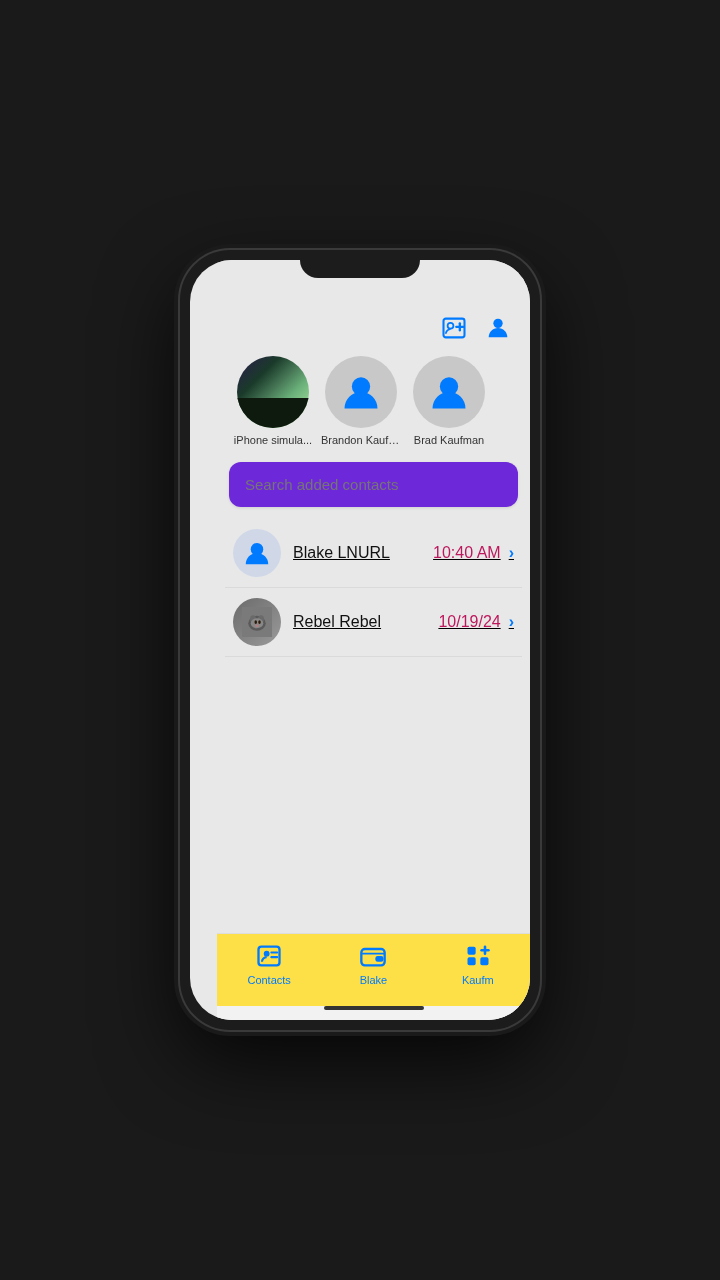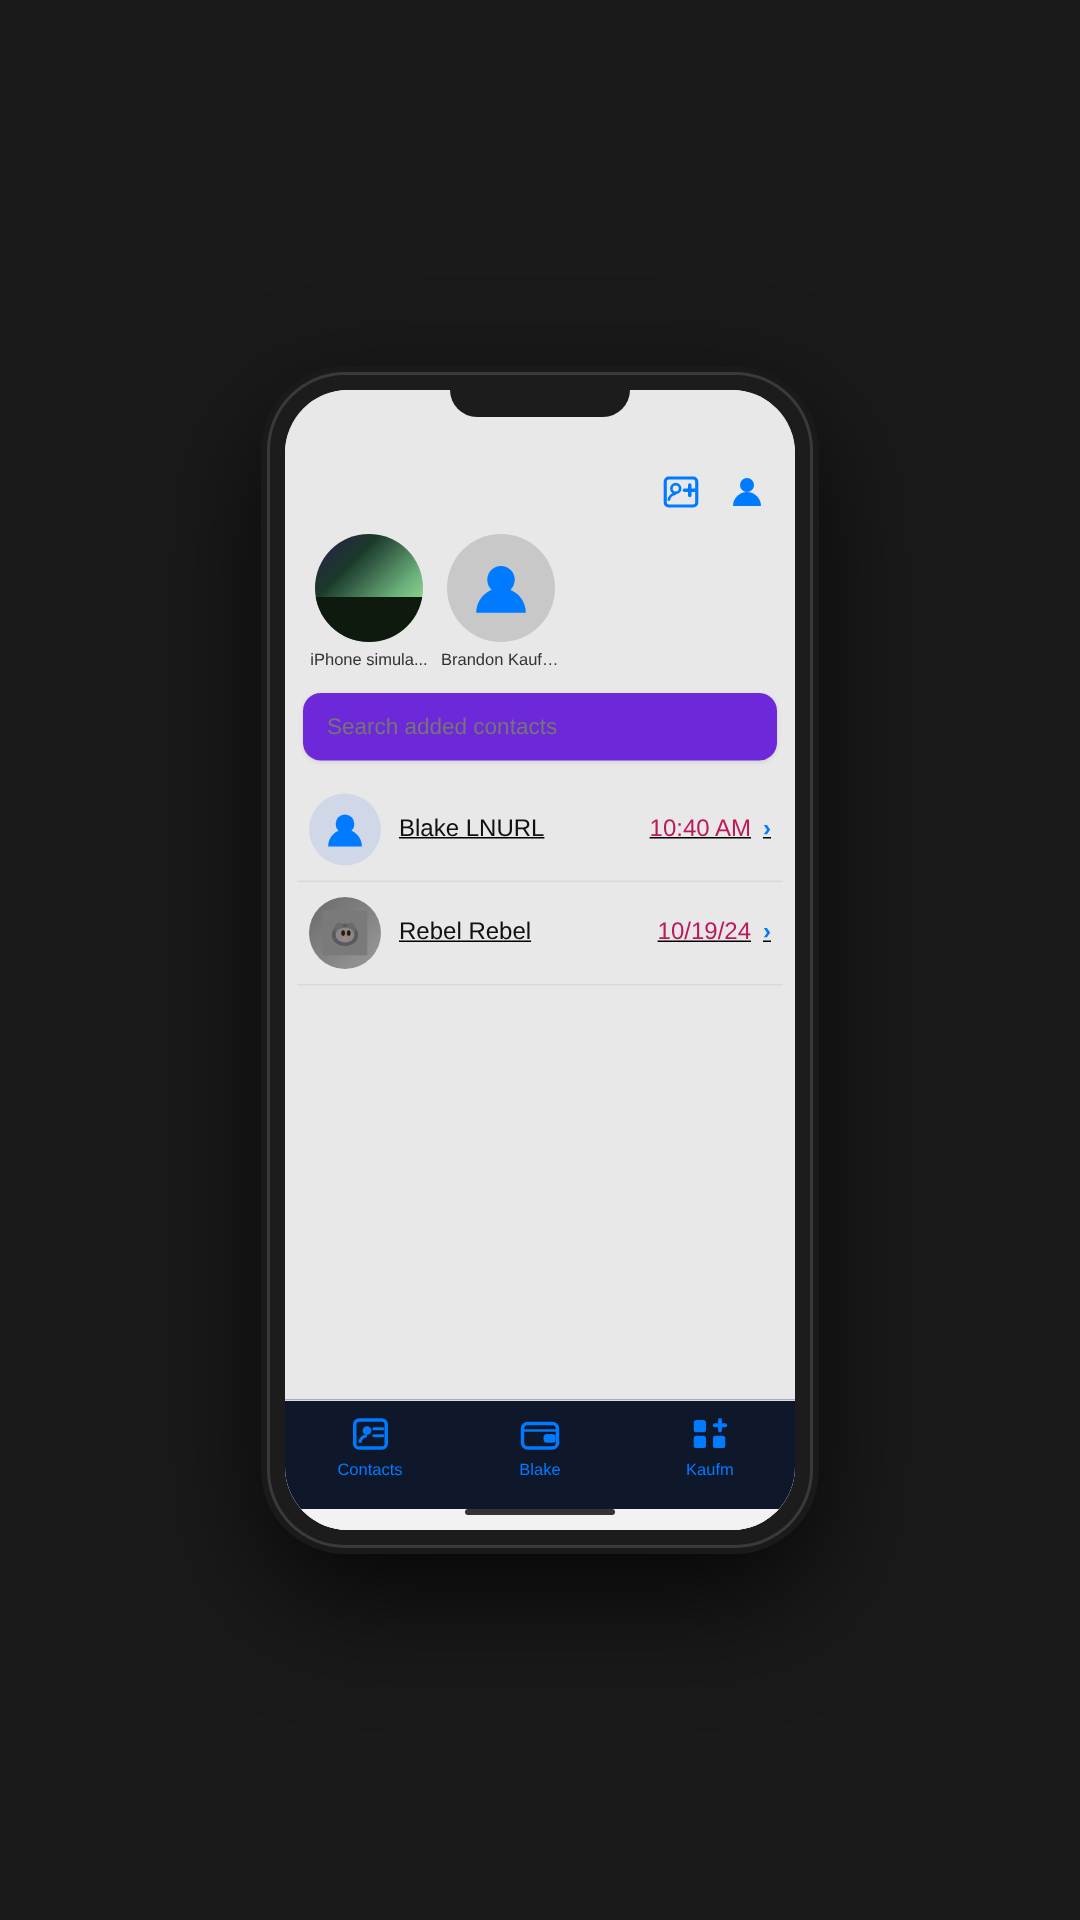--- a/index.html
+++ b/index.html
@@ -27,20 +27,21 @@
       position: absolute;
       top: 10px;
       left: 10px;
       right: 10px;
       bottom: 10px;
       background: #e8e8e8;
       border-radius: 42px;
       overflow: hidden;
       display: flex;
       flex-direction: column;
+      padding-left: 27px;
     }
 
     
     .notch {
       position: absolute;
       top: 0;
       left: 50%;
       transform: translateX(-50%);
       width: 120px;
       height: 28px;
@@ -236,21 +237,21 @@
     }
 
     .chevron-icon {
       color: #007AFF;
       font-size: 16px;
       font-weight: 600;
     }
 
     
     .tab-bar {
-      background: #0f172a;
+      background: #fde047;
       border-top: 1px solid #ddd;
       display: flex;
       flex-direction: row;
       justify-content: space-around;
       align-items: center;
       padding: 8px 0 20px;
       flex-shrink: 0;
     }
 
     .tab-item {
@@ -340,20 +341,29 @@
           <span class="contact-name">iPhone simula...</span>
         </div>
         <div class="contact-item">
           <div class="contact-avatar">
             <svg viewBox="0 0 24 24">
                 <circle cx="12" cy="9" r="5"></circle>
                 <path d="M3 21c0-5 4-9 9-9s9 4 9 9"></path>
               </svg>
           </div>
           <span class="contact-name">Brandon Kaufm...</span>
+        </div>
+        <div class="contact-item">
+          <div class="contact-avatar">
+            <svg viewBox="0 0 24 24">
+                <circle cx="12" cy="9" r="5"></circle>
+                <path d="M3 21c0-5 4-9 9-9s9 4 9 9"></path>
+              </svg>
+          </div>
+          <span class="contact-name">Brad Kaufman</span>
         </div>
       </div>
 
       <div class="search-container">
         <input class="search-input" type="text" placeholder="Search added contacts" style="">
       </div>
 
       <div class="contact-list">
 
         <div class="list-item">

